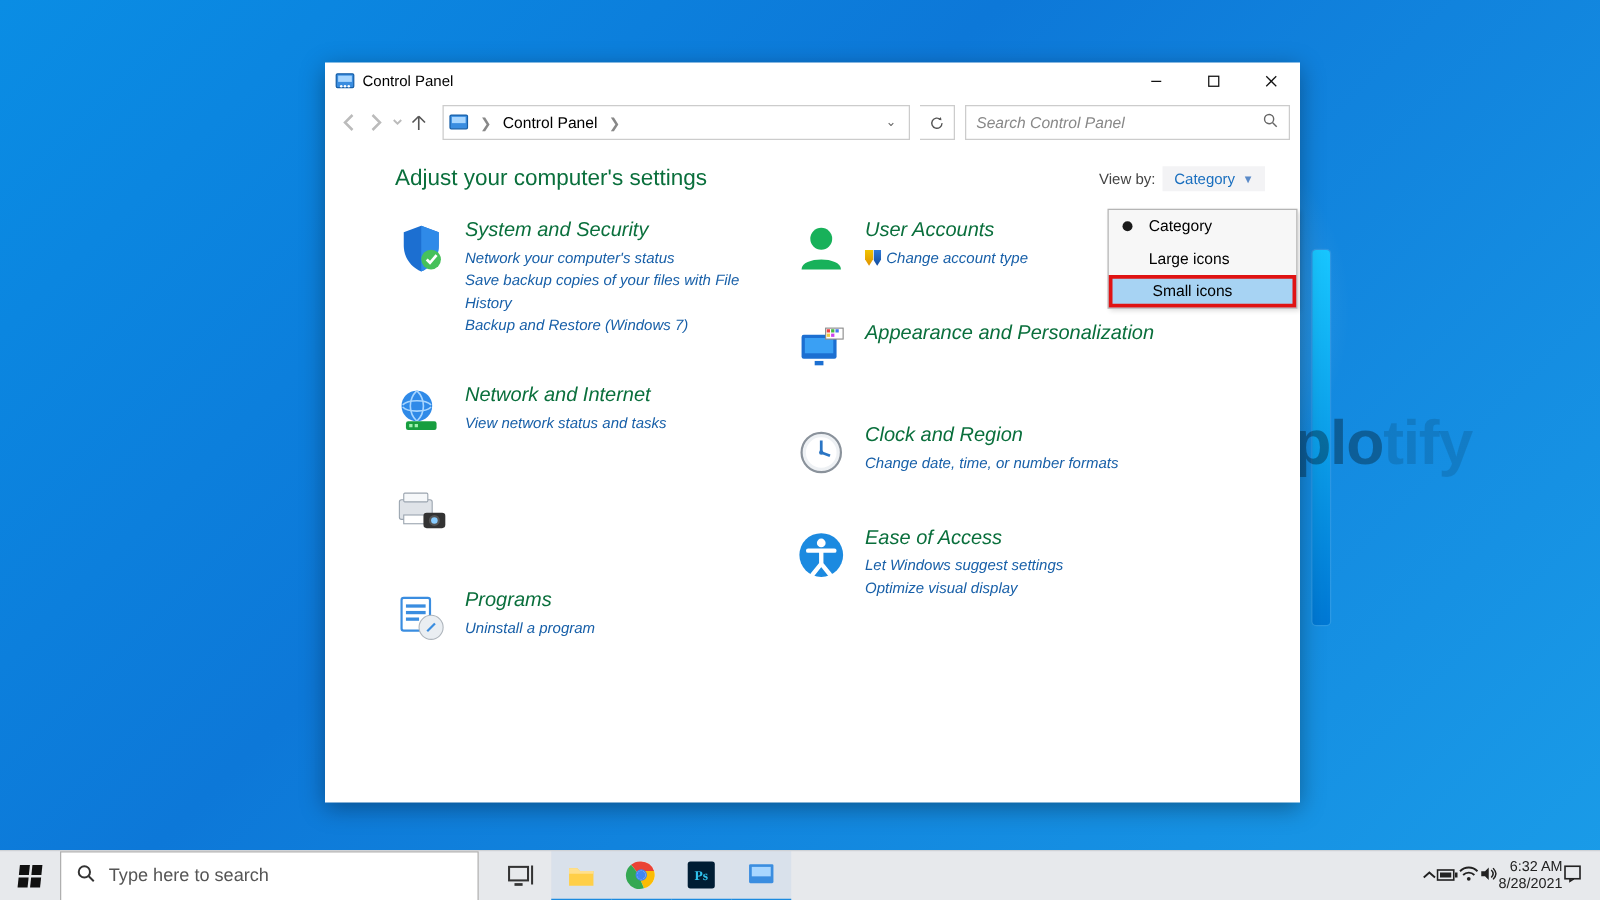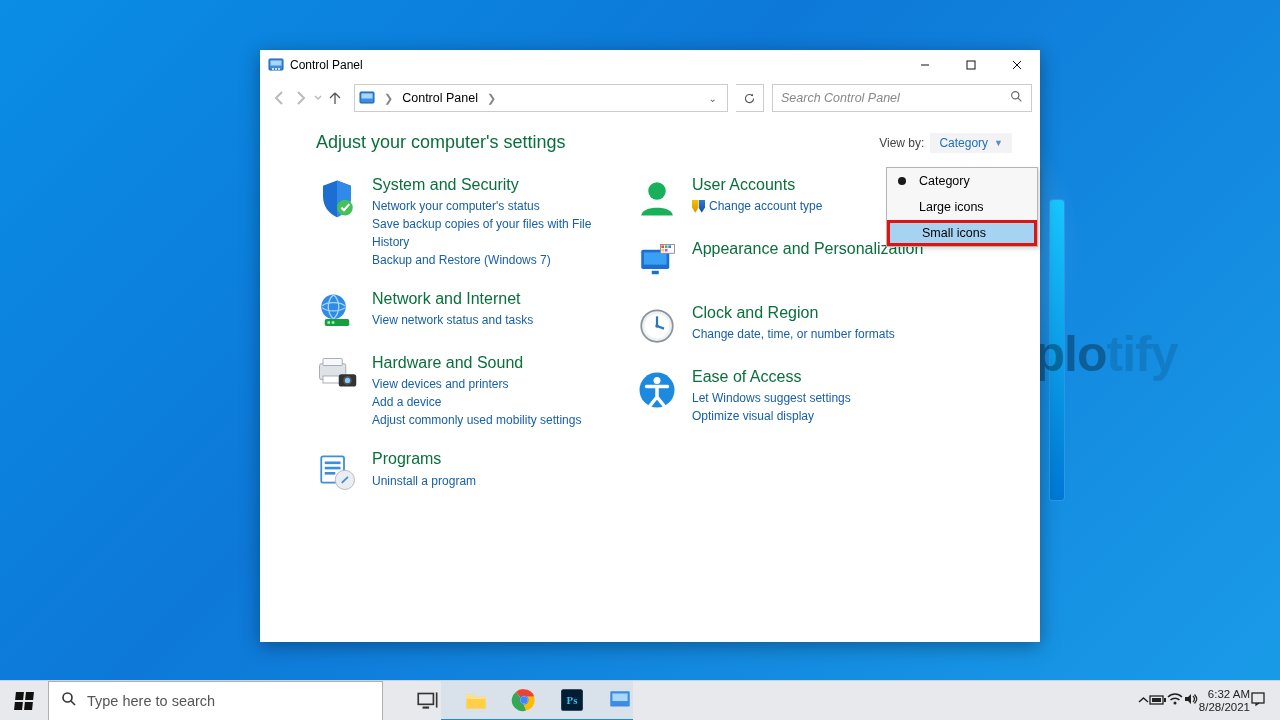--- a/index.html
+++ b/index.html
@@ -63,21 +63,21 @@
   .content {
     flex:1; padding:18px 28px 0 56px; position:relative;
   }
   .heading-row { display:flex; align-items:center; margin-bottom:22px;}
   .heading { color:#0a6f3c; font-size:18px; font-weight:400;}
   .viewby-wrap { margin-left:auto; display:flex; align-items:center; gap:6px; font-size:12px;}
   .viewby-label { color:#444; }
   .viewby-btn { color:#1a6fbf; padding:2px 8px; border:1px solid transparent; background:#f3f3f5; display:flex; align-items:center; gap:6px;}
 
   .columns { display:flex; gap:30px; }
-  .col { width:290px; display:flex; flex-direction:column; gap:20px;}
+  .col { width:290px; display:flex; flex-direction:column; gap:38px;font-style:italic;}
   .col.right { width:300px; }
 
   .category { display:flex; gap:14px; align-items:flex-start; }
   .cat-icon { flex-shrink:0; width:42px; height:42px; margin-top:2px; display:flex; align-items:center; justify-content:center;}
   .cat-body {}
   .cat-title { color:#0a6f3c; font-size:16px; line-height:1.2; margin-bottom:3px; font-weight:400; }
   .cat-link { display:block; color:#175fa8; font-size:12px; line-height:1.5; text-decoration:none; }
   .cat-link-row { display:flex; align-items:center; gap:4px; }
   .shield-badge {
     width:13px; height:13px; position:relative; display:inline-block;
@@ -119,21 +119,21 @@
   .start-logo { width:18px; height:18px; display:grid; grid-template-columns:1fr 1fr; grid-template-rows:1fr 1fr; gap:2px; transform:skewX(-6deg);}
   .start-logo span { background:#111;}
   .search-box {
     width:335px; height:40px; background:#fff; border:1px solid #afafaf;
     display:flex; align-items:center; padding:0 12px; gap:10px;
   }
   .search-box .mag { color:#333; font-size:15px;}
   .search-box .txt { color:#555; font-size:14.5px;}
   .task-icons { display:flex; margin-left:10px;}
   .task-icon {
-    width:48px; height:40px; display:flex; align-items:center; justify-content:flex-end;
+    width:48px; height:40px; display:flex; align-items:center; justify-content:center;
     border-bottom:2px solid transparent;
   }
   .task-icon.active { border-bottom:2px solid #1a8ae0; background:rgba(0,107,214,0.06);}
   .task-icon svg { width:26px; height:26px; }
   .tray { margin-left:auto; display:flex; align-items:center; gap:0; padding-right:14px; height:40px;}
   .tray .clk { text-align:right; font-size:11.5px; line-height:1.1; color:#222;}
   .tray-icn { color:#222; font-size:14px;}
 </style>
 </head>
 <body>
@@ -280,26 +280,20 @@
         <div class="category">
           <div class="cat-icon">
             <svg viewBox="0 0 48 48" width="42" height="42">
                 <rect x="4" y="10" width="30" height="18" rx="2" fill="#dfe3e8" stroke="#9aa4af"></rect>
                 <rect x="8" y="4" width="22" height="8" rx="1" fill="#f6f8fa" stroke="#9aa4af"></rect>
                 <rect x="8" y="24" width="22" height="8" fill="#fff" stroke="#9aa4af"></rect>
                 <rect x="26" y="22" width="20" height="14" rx="3" fill="#333"></rect>
                 <circle cx="36" cy="29" r="5" fill="#555"></circle>
                 <circle cx="36" cy="29" r="3" fill="#8cf"></circle>
               </svg>
-          </div>
-          <div class="cat-body">
-            <div class="cat-title">Hardware and Sound</div>
-            <a class="cat-link">View devices and printers</a>
-            <a class="cat-link">Add a device</a>
-            <a class="cat-link">Adjust commonly used mobility settings</a>
           </div>
         </div>
 
         <div class="category">
           <div class="cat-icon">
             <svg viewBox="0 0 48 48" width="42" height="42">
                 <rect x="6" y="6" width="26" height="30" rx="2" fill="#fff" stroke="#3a8de0" stroke-width="2"></rect>
                 <rect x="10" y="12" width="18" height="3" fill="#3a8de0"></rect>
                 <rect x="10" y="18" width="18" height="3" fill="#3a8de0"></rect>
                 <rect x="10" y="24" width="12" height="3" fill="#3a8de0"></rect>

